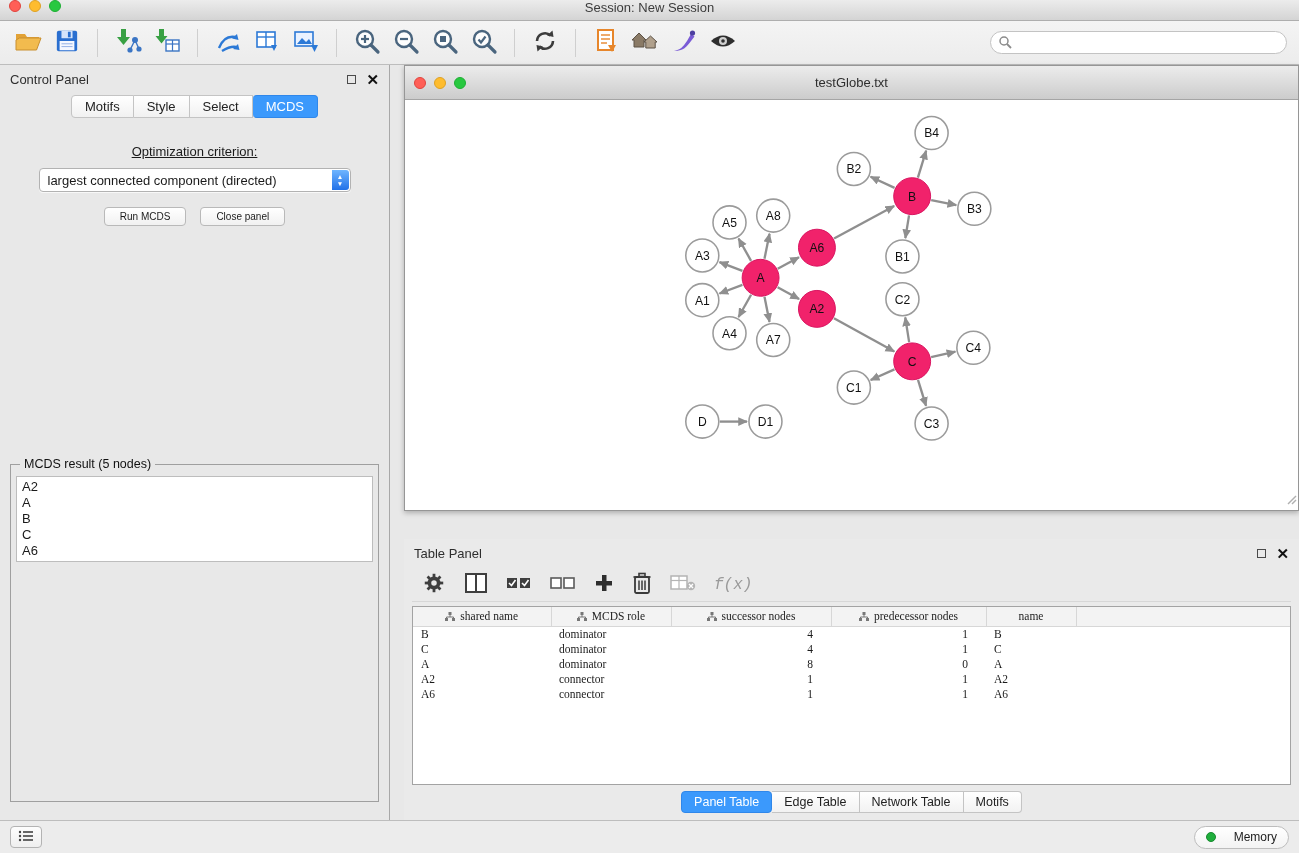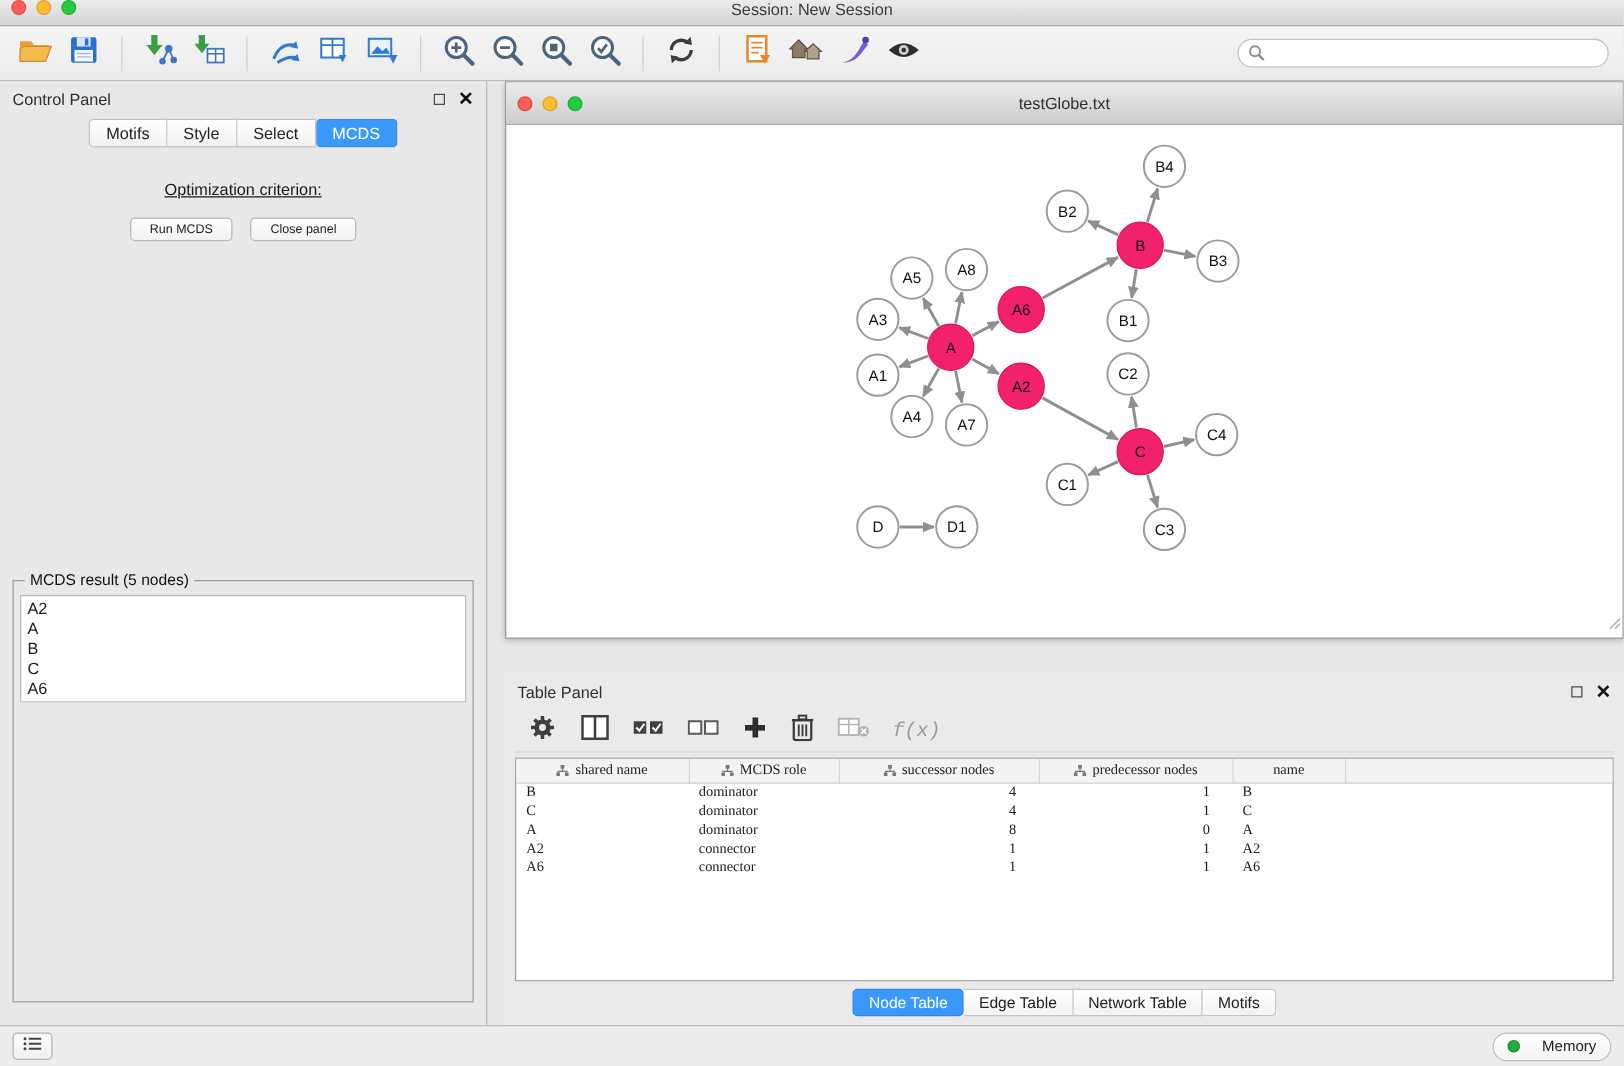--- a/index.html
+++ b/index.html
@@ -245,20 +245,27 @@
           <span class="close-x">✕</span>
         </span>
       </div>
       <div class="cp-tabs">
         <div class="cp-tab">Motifs</div>
         <div class="cp-tab">Style</div>
         <div class="cp-tab">Select</div>
         <div class="cp-tab active">MCDS</div>
       </div>
       <div class="opt-label">Optimization criterion:</div>
+      <div class="dropdown">
+        <span>largest connected component (directed)</span>
+        <span class="stepper">
+            <span>▲</span>
+            <span>▼</span>
+          </span>
+      </div>
       <div class="cp-buttons">
         <button class="mac-btn">Run MCDS</button>
         <button class="mac-btn">Close panel</button>
       </div>
       <fieldset class="mcds-fieldset">
         <legend>MCDS result (5 nodes)</legend>
         <div class="result-box" id="mcds-result-list">
             <div>A2</div>
             <div>A</div>
             <div>B</div>
@@ -557,21 +564,21 @@
                   <td class="col1">connector</td>
                   <td class="col2">1</td>
                   <td class="col3">1</td>
                   <td class="col4">A6</td>
                   <td></td>
                 </tr>
               </tbody>
           </table>
         </div>
         <div class="tp-tabs">
-          <div class="tp-tab active">Node Table</div>
+          <div class="tp-tab active">Panel Table</div>
           <div class="tp-tab">Edge Table</div>
           <div class="tp-tab">Network Table</div>
           <div class="tp-tab">Motifs</div>
         </div>
       </div>
     </div>
   </div>
 
   <div class="statusbar">
     <div class="list-btn">

